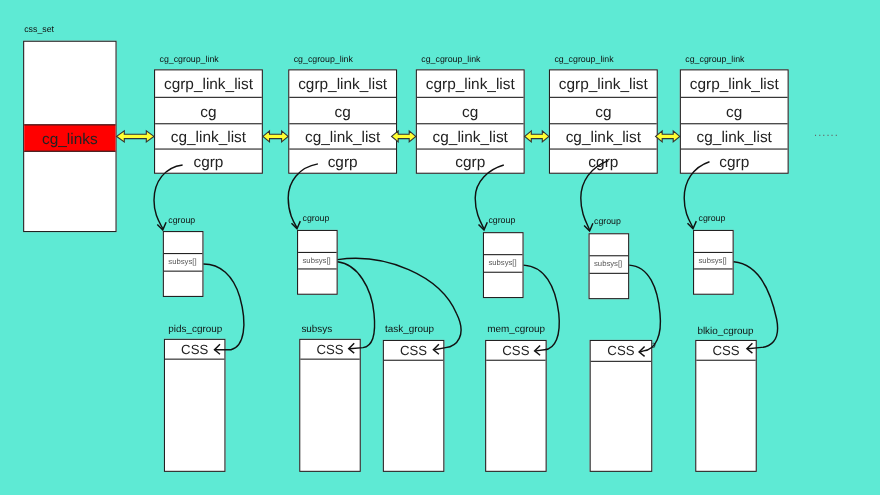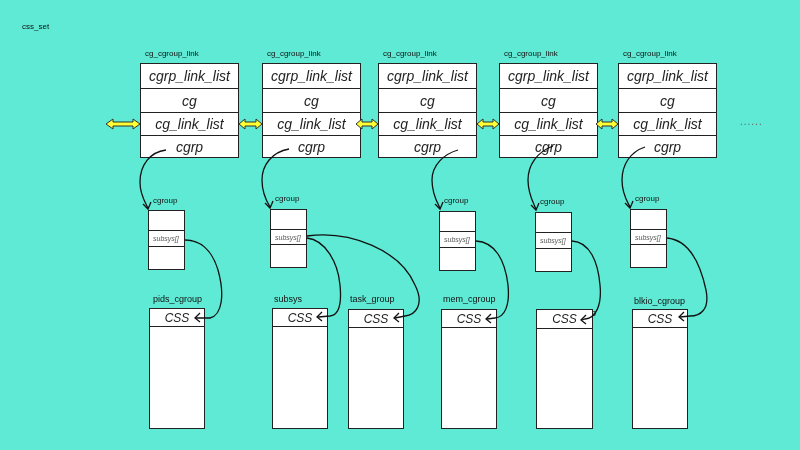--- a/index.html
+++ b/index.html
@@ -1,33 +1,36 @@
 <!DOCTYPE html>
 <html><head>
 <meta charset="utf-8">
 <style>
   html, body { margin:0; padding:0; background:#ffffff; }
   #canvas { position:relative; width:800px; height:450px; overflow:hidden; background:#5eead4;
     font-family:"Liberation Sans", sans-serif; color:#000; }
   .lbl { position:absolute; font-size:8px; color:#111; white-space:nowrap; }
-  .box { position:absolute; border:1.5px solid #222; box-sizing:border-box; background:#fff;font-style:italic; }
+  .box { position:absolute; border:1.5px solid #222; box-sizing:border-box; background:#fff; }
   .row { position:absolute; left:0; right:0; border-bottom:1.5px solid #222; box-sizing:border-box;
     display:flex; align-items:center; justify-content:center; font-size:14px; color:#222; white-space:nowrap; }
   .row.last { border-bottom:none; }
   .row.small { font-size:7px; color:#555; justify-content:flex-start; padding-left:4px; }
   .red { background:#ff0000; }
   .dots { position:absolute; font-size:10px; color:#666; letter-spacing:1px; }
   svg#wires { position:absolute; left:0; top:0; width:800px; height:450px; pointer-events:none; }
 </style>
 </head>
 <body>
 
 <div id="canvas">
 
   <div class="lbl" style="left:22px;top:22px;">css_set</div>
+  <div class="box" style="left:21px;top:37px;width:85px;height:174px;">
+    <div class="row red" style="top:75px;height:25px;border-top:1.5px solid #222;">cg_links</div>
+  </div>
 
   <div class="lbl" style="left:145px;top:49px;">cg_cgroup_link</div>
   <div class="box" style="left:140px;top:63px;width:99px;height:95px;">
     <div class="row" style="top:0;height:25px;">cgrp_link_list</div>
     <div class="row" style="top:25px;height:24px;">cg</div>
     <div class="row" style="top:49px;height:23px;">cg_link_list</div>
     <div class="row last" style="top:72px;height:22px;">cgrp</div>
   </div>
 
   <div class="lbl" style="left:267px;top:49px;">cg_cgroup_link</div>

